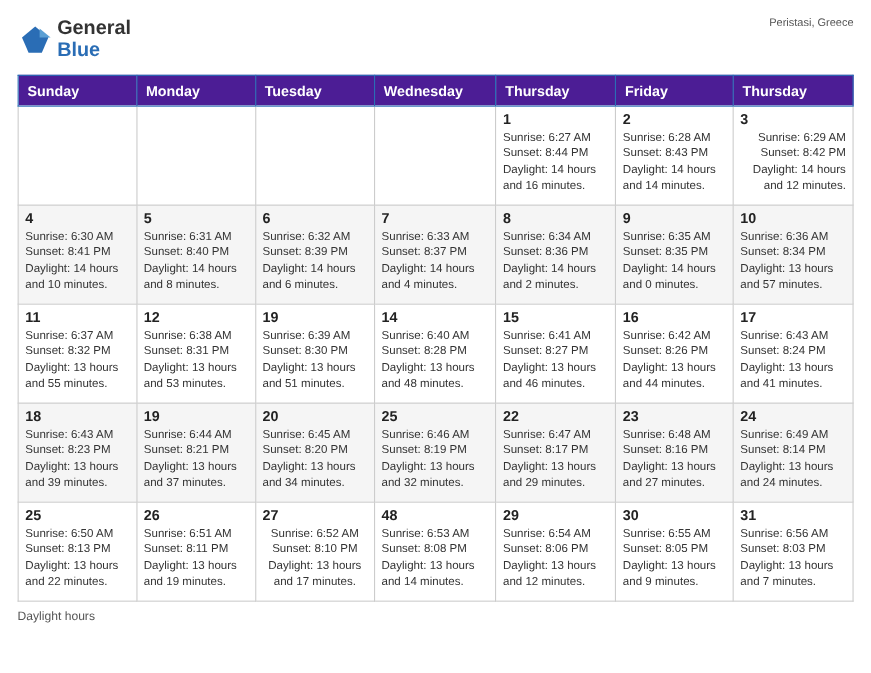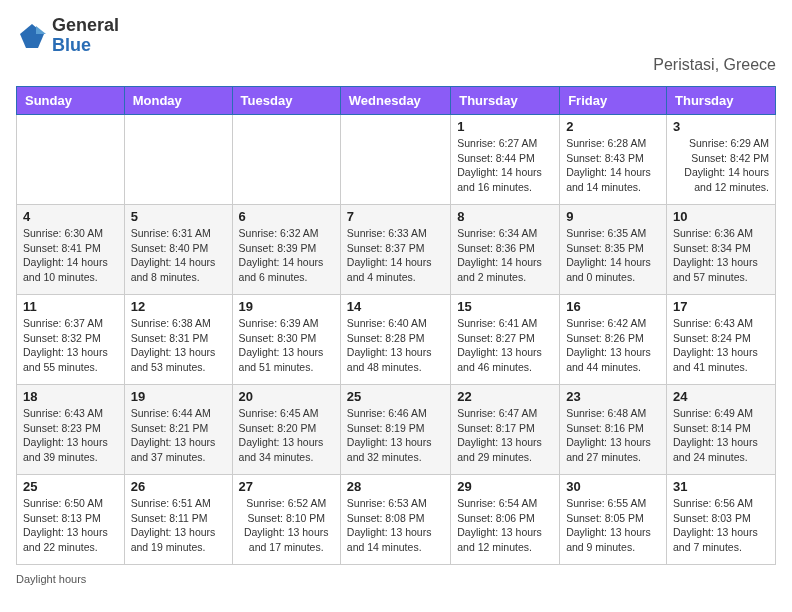--- a/index.html
+++ b/index.html
@@ -42,31 +42,30 @@
     }
     .title-area {
       text-align: right;
     }
     .month-year {
       font-size: 36px;
       font-weight: normal;
       color: #222;
     }
     .location {
-      font-size: 16px;
+      font-size: 10px;
       color: #555;
-      margin-top: 40px;
     }
     .calendar {
       width: 100%;
       border-collapse: collapse;
       font-size: 11px;
     }
     .calendar th {
-      background-color: #8b5cf6;
+      background-color: #4c1d95;
       color: #fff;
       text-align: left;
       padding: 6px 8px;
       font-size: 13px;
       font-weight: bold;
       border: 1px solid #2a6db5;
     }
     .calendar td {
       border: 1px solid #ccc;
       vertical-align: top;
@@ -301,21 +300,21 @@
 Sunset: 8:11 PM
 Daylight: 13 hours and 19 minutes.</div>
         </td>
         <td>
           <span class="day-number">27</span>
           <div class="day-info" style="white-space: pre-line; text-align: center;">Sunrise: 6:52 AM
 Sunset: 8:10 PM
 Daylight: 13 hours and 17 minutes.</div>
         </td>
         <td>
-          <span class="day-number">28</span>
+          <span class="day-number">48</span>
           <div class="day-info" style="white-space: pre-line;">Sunrise: 6:53 AM
 Sunset: 8:08 PM
 Daylight: 13 hours and 14 minutes.</div>
         </td>
         <td>
           <span class="day-number">29</span>
           <div class="day-info" style="white-space: pre-line;">Sunrise: 6:54 AM
 Sunset: 8:06 PM
 Daylight: 13 hours and 12 minutes.</div>
         </td>

